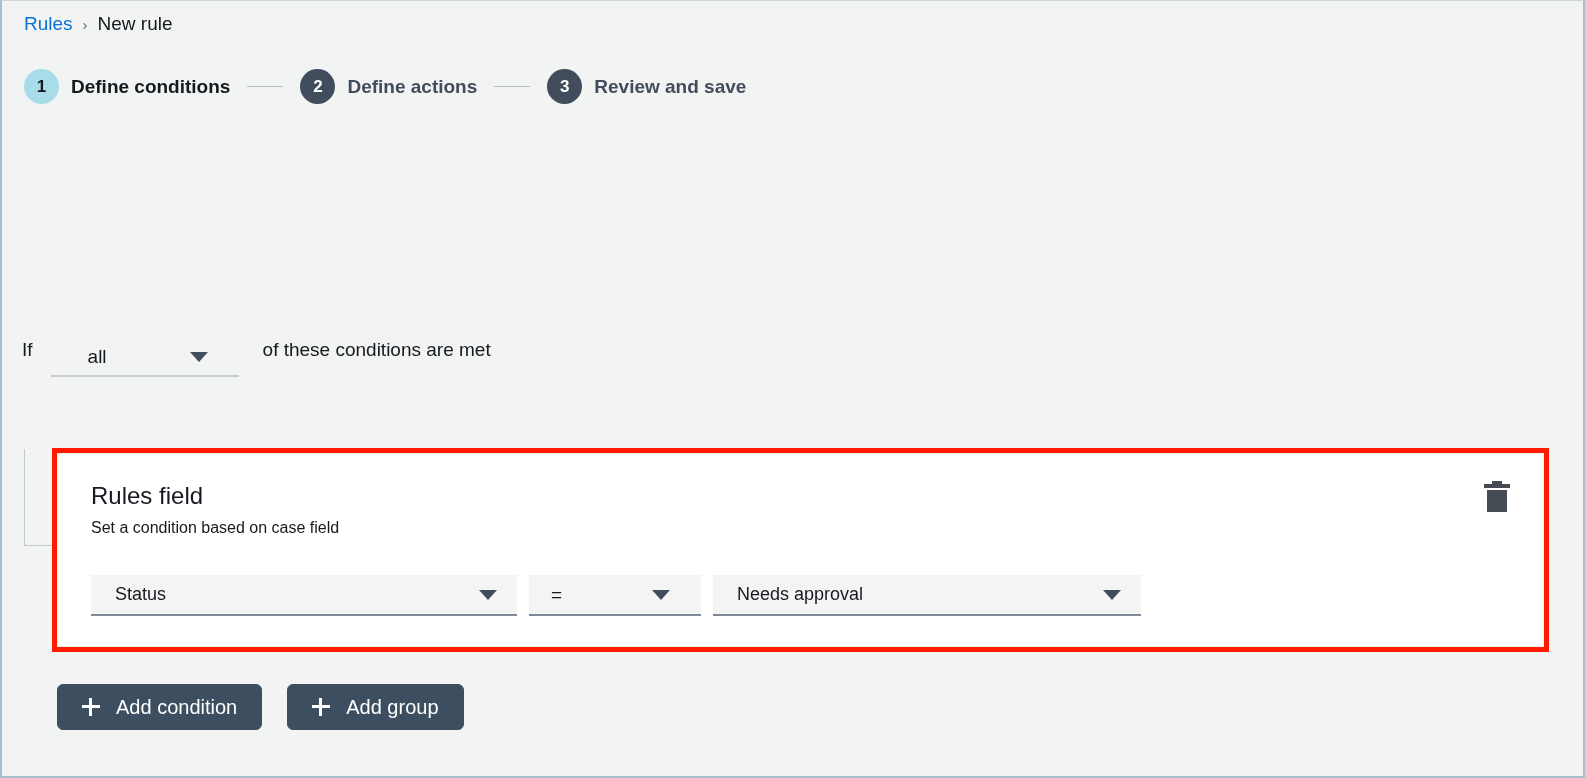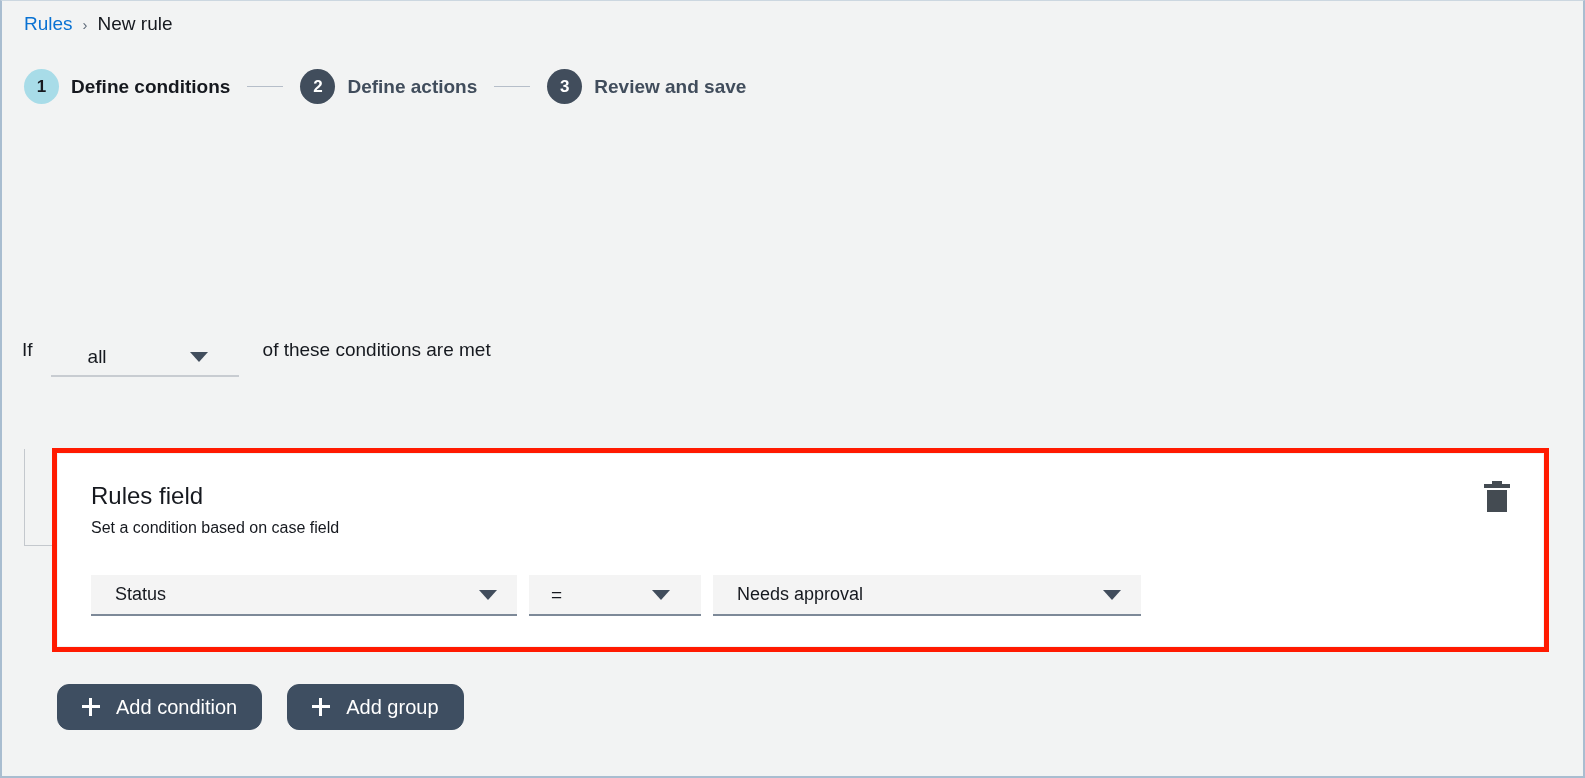--- a/index.html
+++ b/index.html
@@ -261,21 +261,21 @@
     position: absolute;
     left: 55px;
     top: 683px;
     display: flex;
     gap: 25px;
   }
   .btn {
     background: #3e4e61;
     color: #ffffff;
     border: 1px solid #3e4e61;
-    border-radius: 12px;
+    border-radius: 6px;
     height: 46px;
     padding: 0 24px;
     font-size: 20px;
     font-family: "Liberation Sans", sans-serif;
     display: flex;
     align-items: center;
     gap: 16px;
     cursor: pointer;
     white-space: nowrap;
   }

